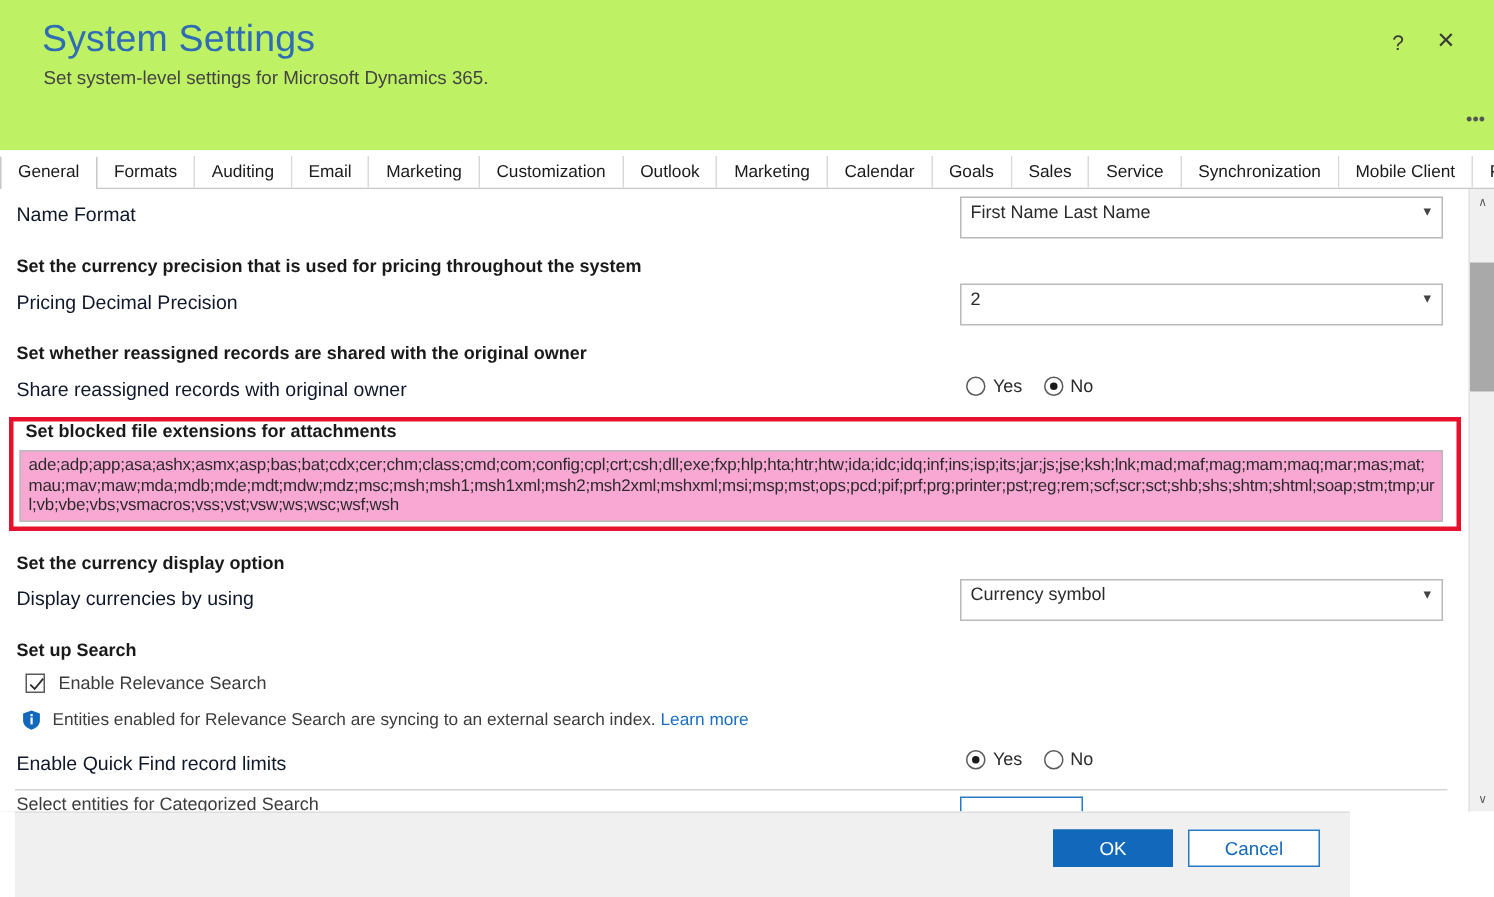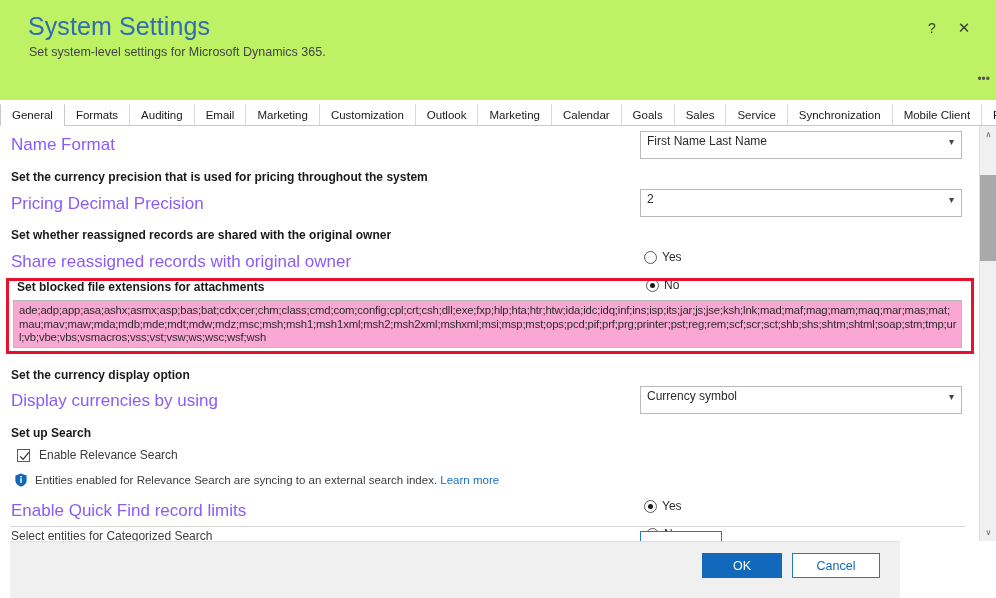--- a/index.html
+++ b/index.html
@@ -107,22 +107,22 @@
     overflow: hidden;
   }
   .content {
     position: absolute;
     left: 0; top: 0;
     width: 978px; height: 415px;
   }
 
   .row { position: absolute; }
   .lbl {
-    font-size: 17px;
-    color: #8b5cf6;
+    font-size: 13px;
+    color: #0f172a;
     white-space: nowrap;
   }
   .sect {
     font-size: 12px;
     color: #1a1a1a;
     font-weight: bold;
     white-space: nowrap;
   }
 
   
@@ -142,21 +142,21 @@
   .sel .chev {
     position: absolute;
     right: 7px; top: 0;
     height: 19px;
     line-height: 19px;
     font-size: 10px;
     color: #444;
   }
 
   
-  .radiogroup { position: absolute; display: flex; align-items: center; gap: 14px; flex-direction: column; }
+  .radiogroup { position: absolute; display: flex; align-items: flex-start; gap: 14px; }
   .radio { display: flex; align-items: center; cursor: pointer; }
   .radio .dot {
     width: 13px; height: 13px;
     border: 1px solid #5a5a5a;
     border-radius: 50%;
     background: #fff;
     position: relative;
     margin-right: 5px;
     flex: none;
   }

